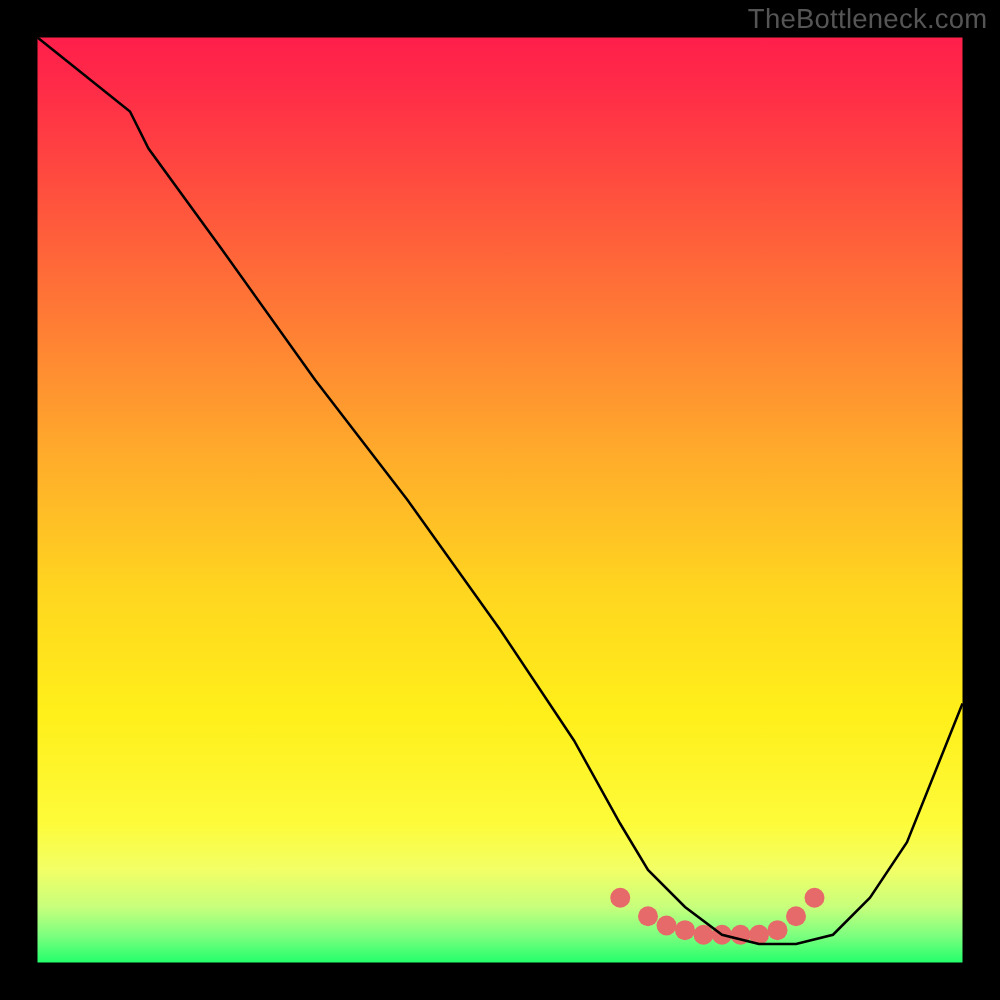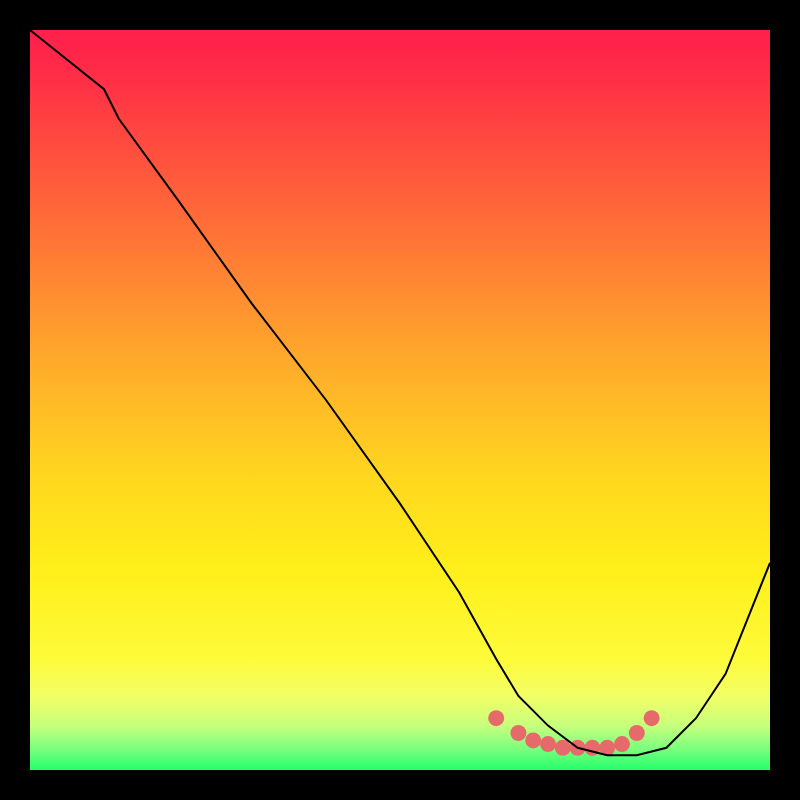--- a/index.html
+++ b/index.html
@@ -59,13 +59,14 @@
         <circle cx="562.8" cy="747.8" r="8" fill="#e76a6a"></circle>
         <circle cx="577.6" cy="747.8" r="8" fill="#e76a6a"></circle>
         <circle cx="592.4" cy="747.8" r="8" fill="#e76a6a"></circle>
         <circle cx="607.2" cy="747.8" r="8" fill="#e76a6a"></circle>
         <circle cx="622.0" cy="744.1" r="8" fill="#e76a6a"></circle>
         <circle cx="636.8" cy="733.0" r="8" fill="#e76a6a"></circle>
         <circle cx="651.6" cy="718.2" r="8" fill="#e76a6a"></circle>
       </g>
     <path id="curve" fill="none" stroke-width="2" d="M30.0 30.0 L104.0 89.2 L118.8 118.8 L178.0 200.2 L252.0 303.8 L326.0 400.0 L400.0 503.6 L459.2 592.4 L496.2 659.0 L518.4 696.0 L548.0 725.6 L577.6 747.8 L607.2 755.2 L636.8 755.2 L666.4 747.8 L696.0 718.2 L725.6 673.8 L770.0 562.8 " stroke="#000000"></path>
   </svg>
+  <div class="watermark">TheBottleneck.com</div>
 </div>
 
 </body></html>

